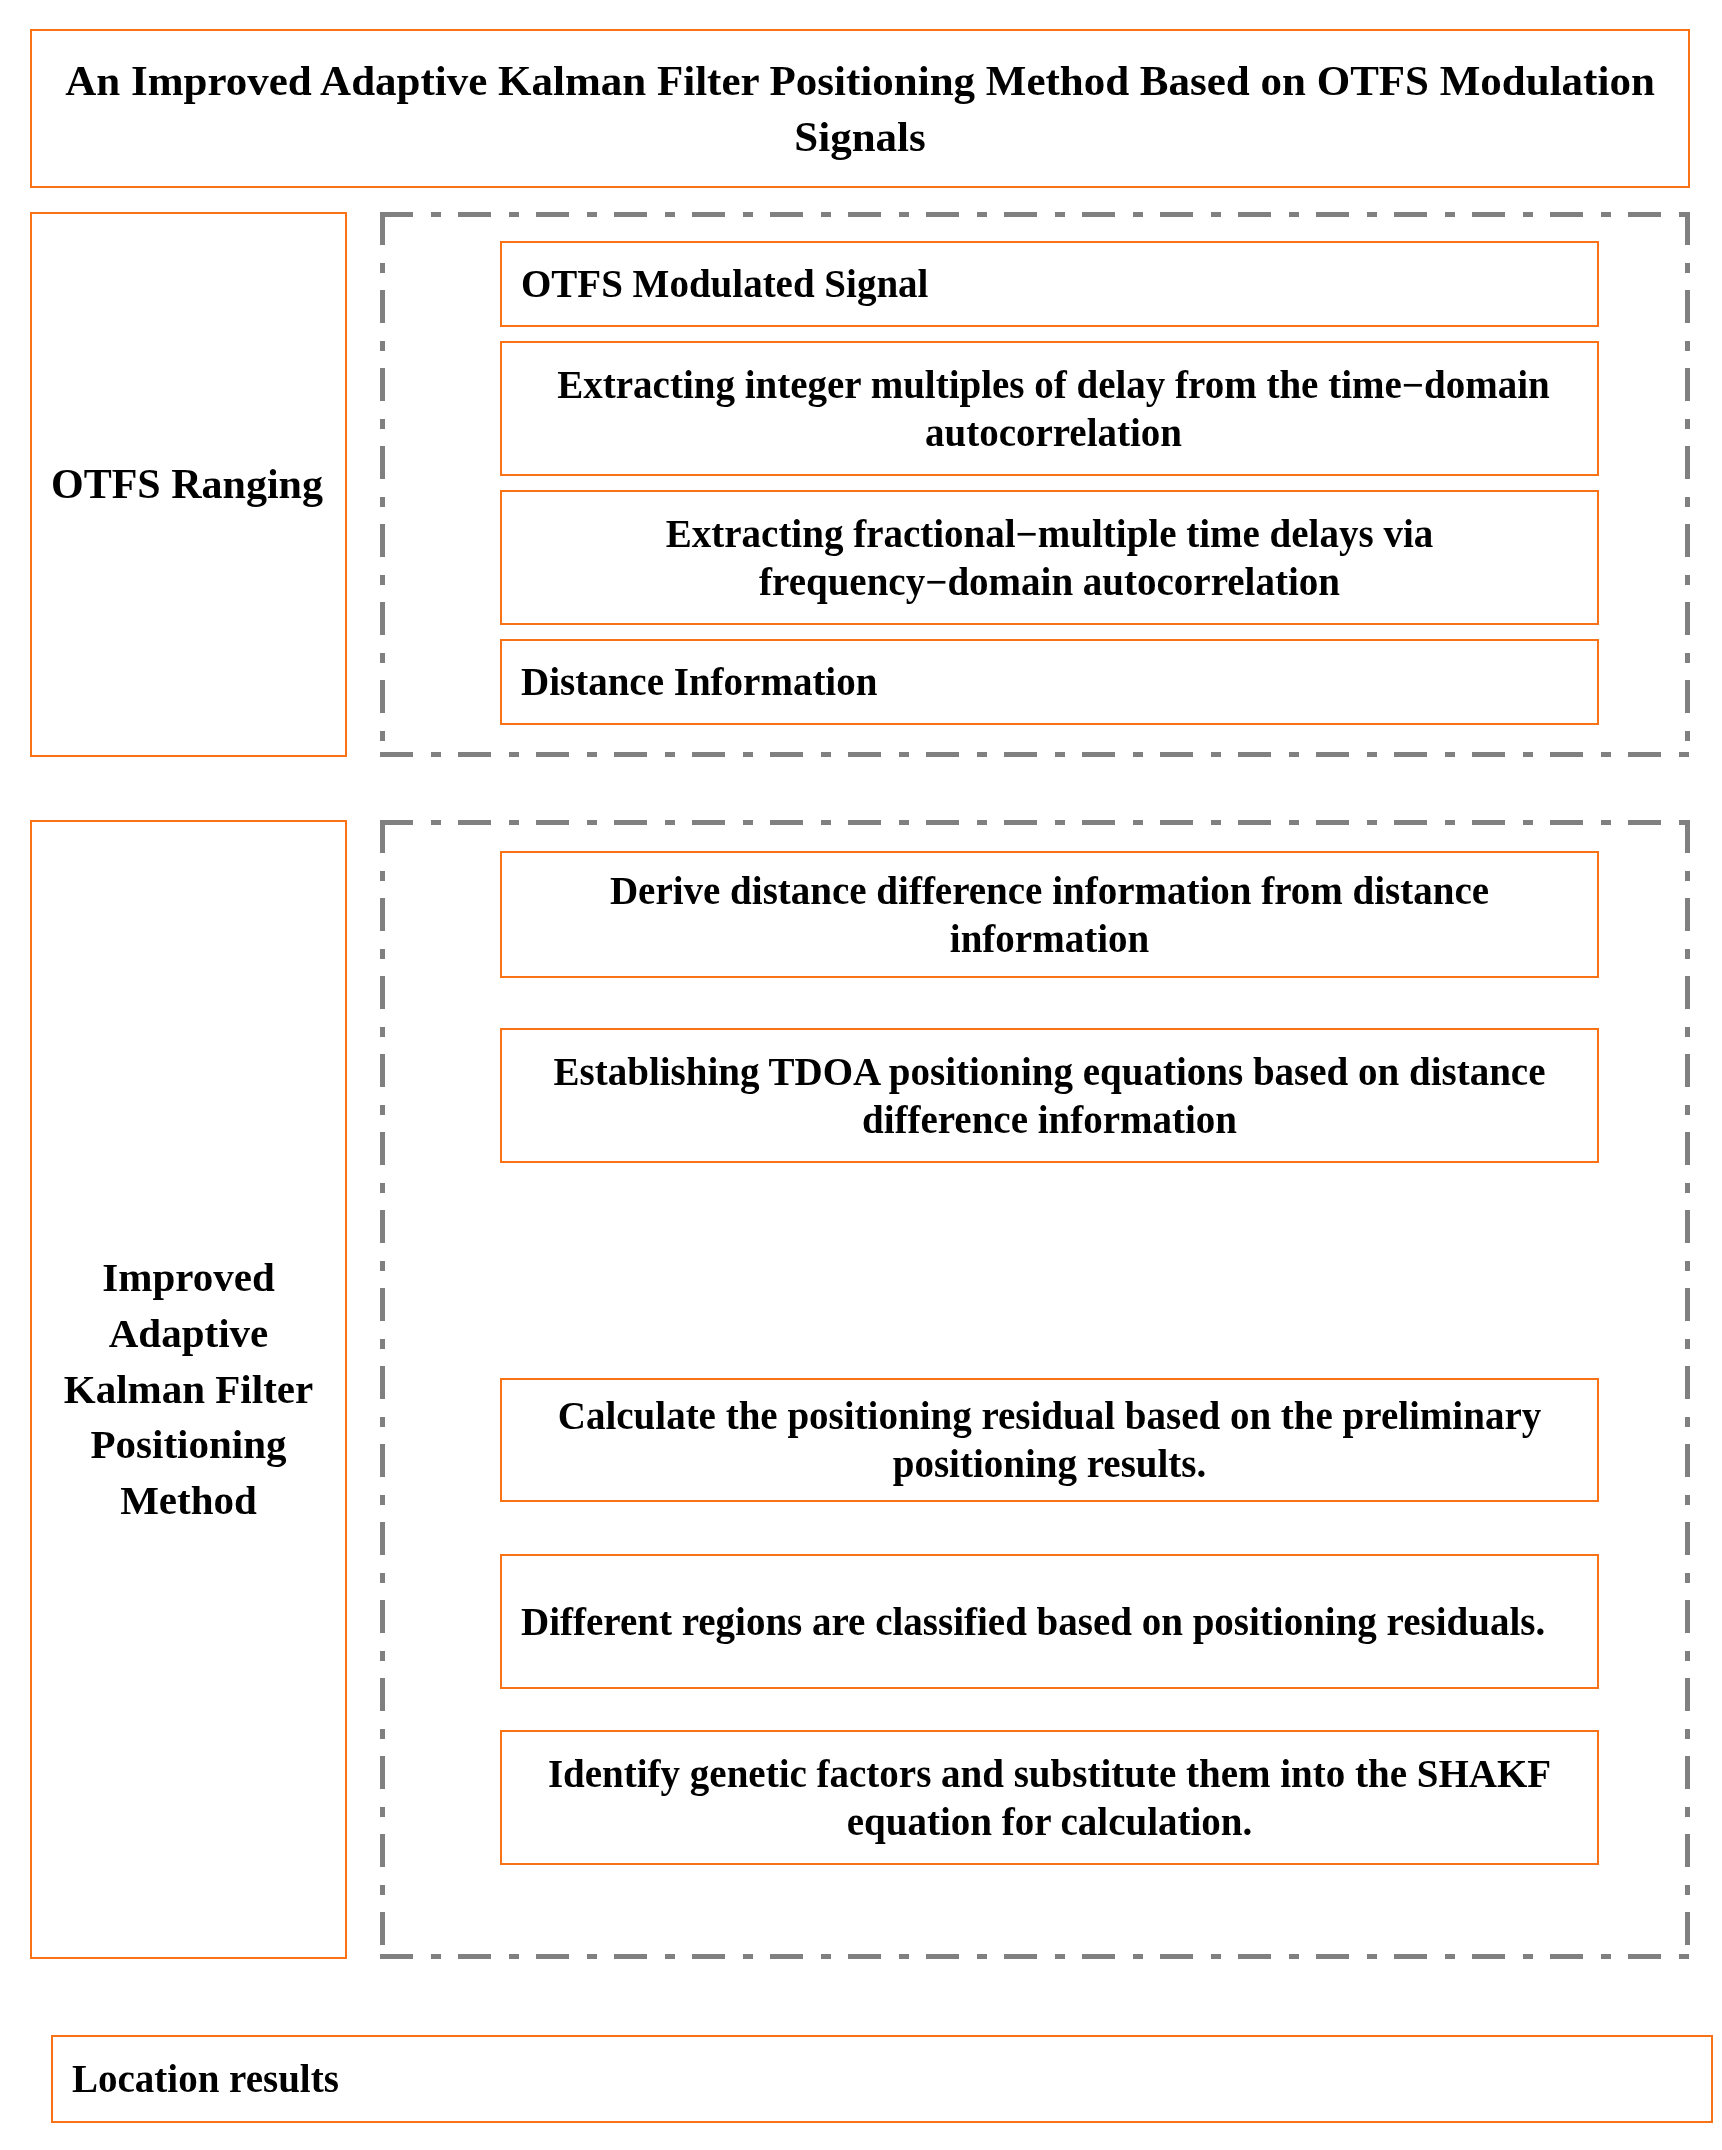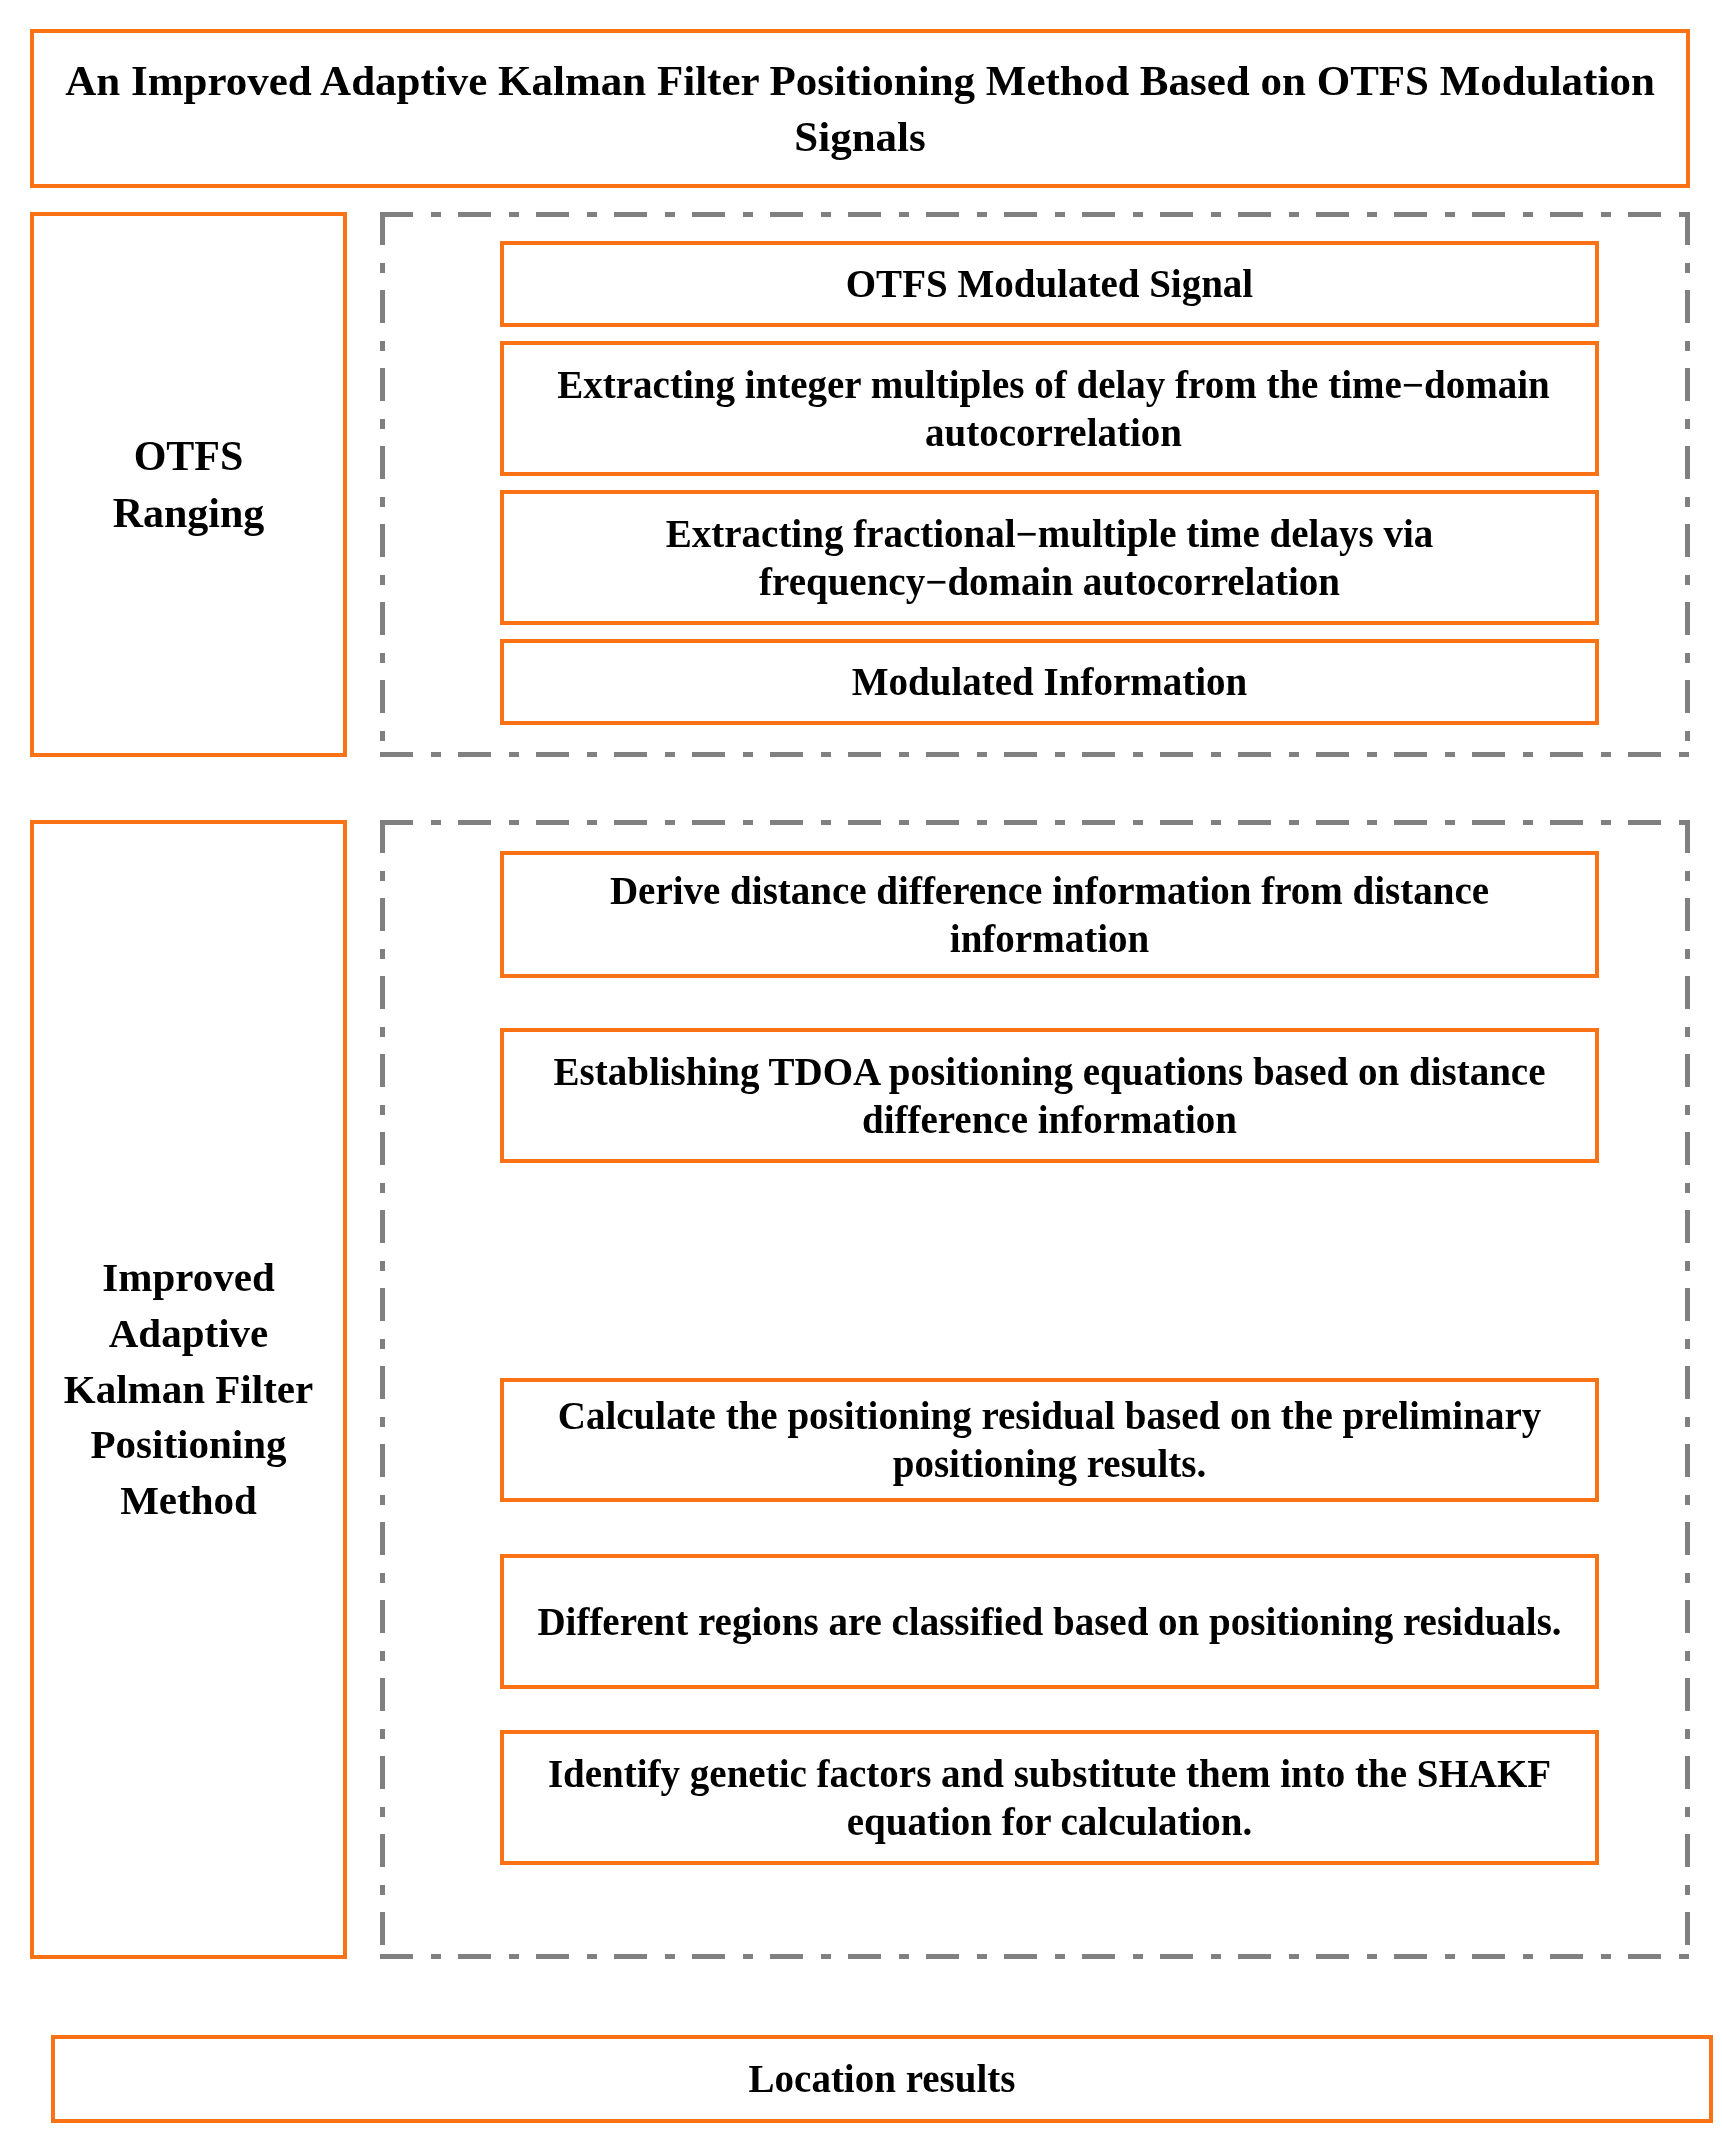--- a/index.html
+++ b/index.html
@@ -16,25 +16,25 @@
     width: 1722px;
     height: 2151px;
     background: #ffffff;
     overflow: hidden;
   }
 
   
   .solid-box {
     position: absolute;
     box-sizing: border-box;
-    border: 4px solid #f97316;
+    border: 2px solid #f97316;
     background: #ffffff;
     display: flex;
     align-items: center;
-    justify-content: center;
+    justify-content: flex-start;
     text-align: center;
   }
 
   .box-text {
     font-weight: bold;
     color: #000000;
     line-height: 1.22;
     padding: 0 19px;
   }
 
@@ -177,21 +177,21 @@
   <div class="solid-box step-box" id="s1-b1">
     <div class="box-text">OTFS Modulated Signal</div>
   </div>
   <div class="solid-box step-box" id="s1-b2">
     <div class="box-text">Extracting integer multiples of delay from the time−domain autocorrelation</div>
   </div>
   <div class="solid-box step-box" id="s1-b3">
     <div class="box-text">Extracting fractional−multiple time delays via frequency−domain autocorrelation</div>
   </div>
   <div class="solid-box step-box" id="s1-b4">
-    <div class="box-text">Modulated Information</div>
+    <div class="box-text">Distance Information</div>
   </div>
 
   <div class="solid-box" id="iakf-label-box">
     <div class="box-text">Improved Adaptive Kalman Filter Positioning Method</div>
   </div>
 
   <div class="ddframe" id="iakf-frame">
     <div class="e top"></div>
     <div class="e bottom"></div>
     <div class="e left"></div>

